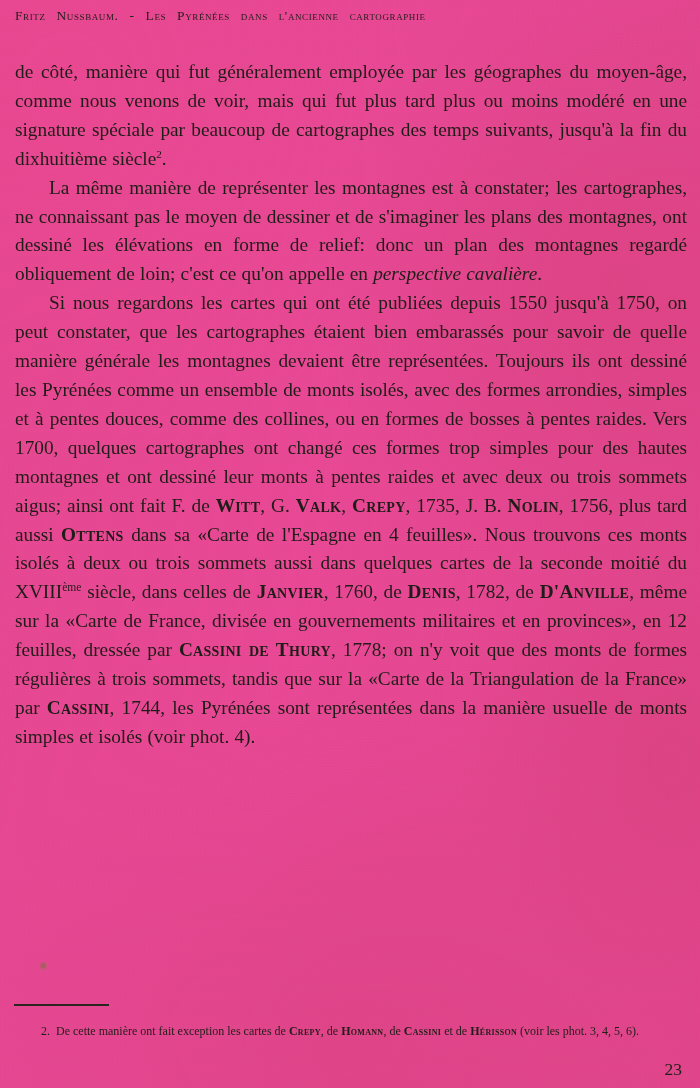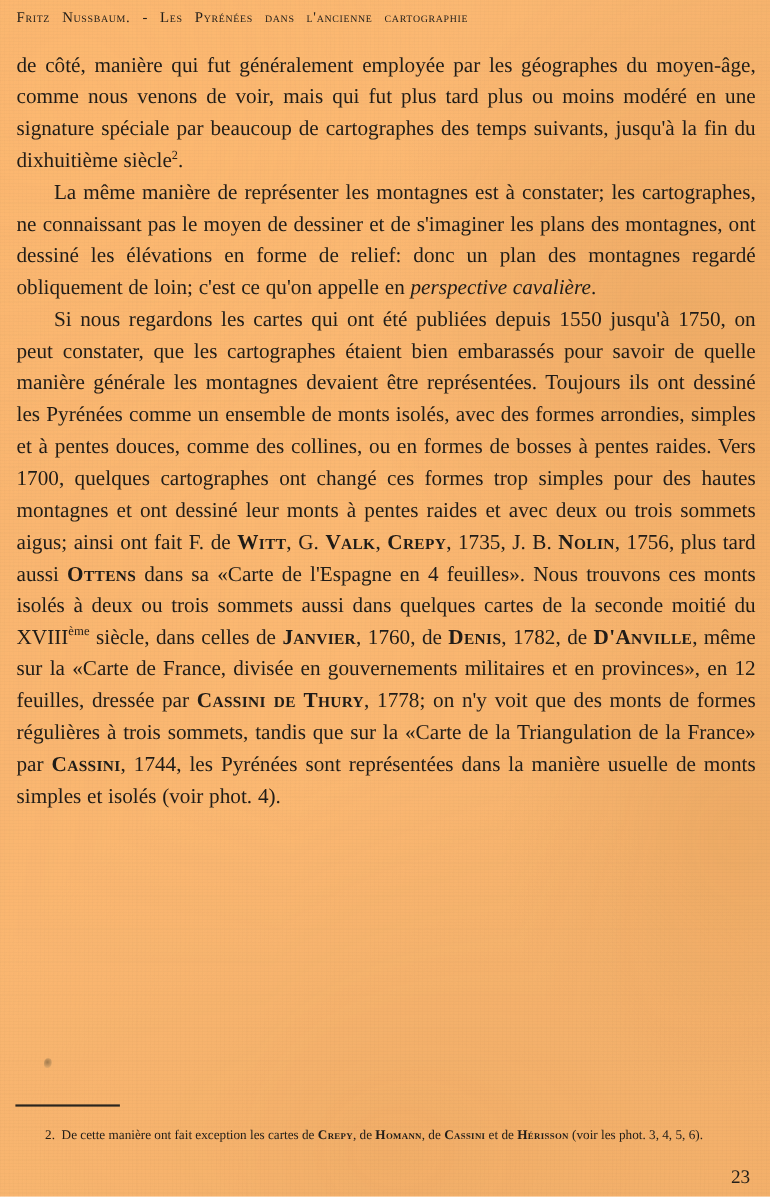--- a/index.html
+++ b/index.html
@@ -58,21 +58,21 @@
     font-variant: small-caps;
     text-transform: none;
     color: #221e19;
     white-space: nowrap;
   }
 
   
   .body-block {
     position: absolute;
     left: 15px;
-    top: 46px;
+    top: 58px;
     width: 672px;
   }
   p.para {
     margin: 0;
     font-size: 19.3px;
     line-height: 28.9px;
     text-align: justify;
     text-align-last: left;
     color: #201c17;
     word-spacing: 0.4px;
@@ -137,21 +137,21 @@
     right: 18px;
     top: 1059px;
     font-size: 17.5px;
     color: #231f19;
     z-index: 4;
   }
 </style>
 </head>
 <body>
 
-<div class="page" style="background: #fdba74;">
+<div class="page" style="background: #ec4899;">
   <div class="grain"></div>
   <div class="grain2"></div>
 
   <div class="content">
 
     <div class="runhead">Fritz Nussbaum. - Les Pyrénées dans l'ancienne cartographie</div>
 
     <div class="body-block" id="body-block">
         <p class="para" id="para-1"><span>de côté, manière qui fut généralement employée par les géographes du moyen-âge, comme nous venons de voir, mais qui fut plus tard plus ou moins modéré en une signature spéciale par beaucoup de cartographes des temps suivants, jusqu'à la fin du dixhuitième siècle</span><sup class="fn">2</sup><span>.</span></p>
         <p class="para indent" id="para-2"><span>La même manière de représenter les montagnes est à constater; les cartographes, ne connaissant pas le moyen de dessiner et de s'imaginer les plans des montagnes, ont dessiné les élévations en forme de relief: donc un plan des montagnes regardé obliquement de loin; c'est ce qu'on appelle en </span><em class="it">perspective cavalière</em><span>.</span></p>

